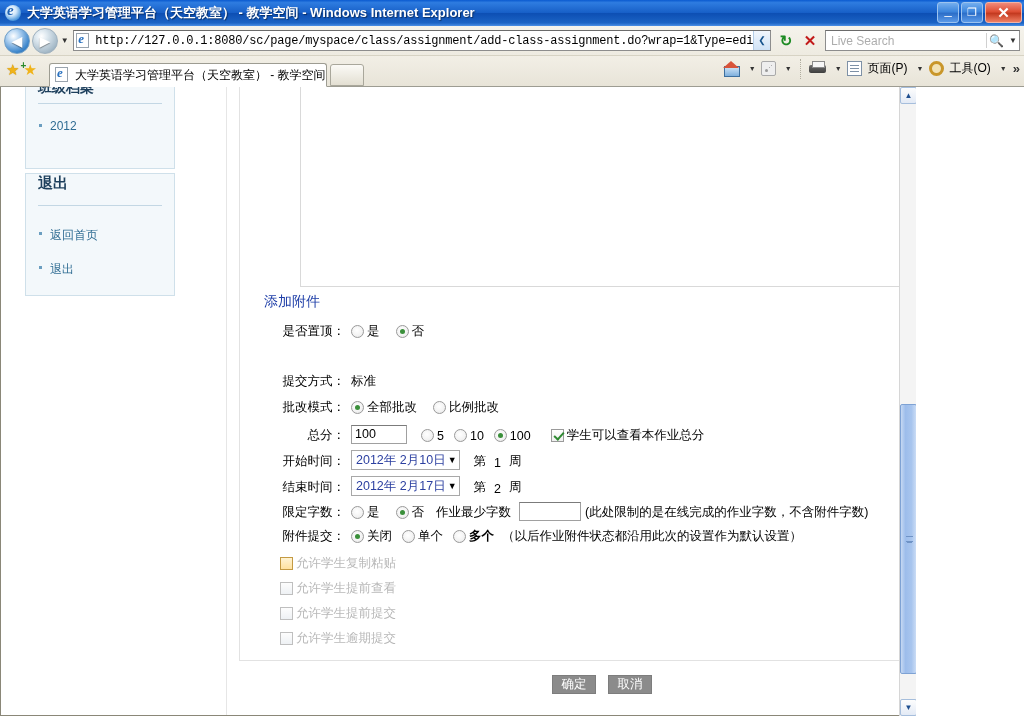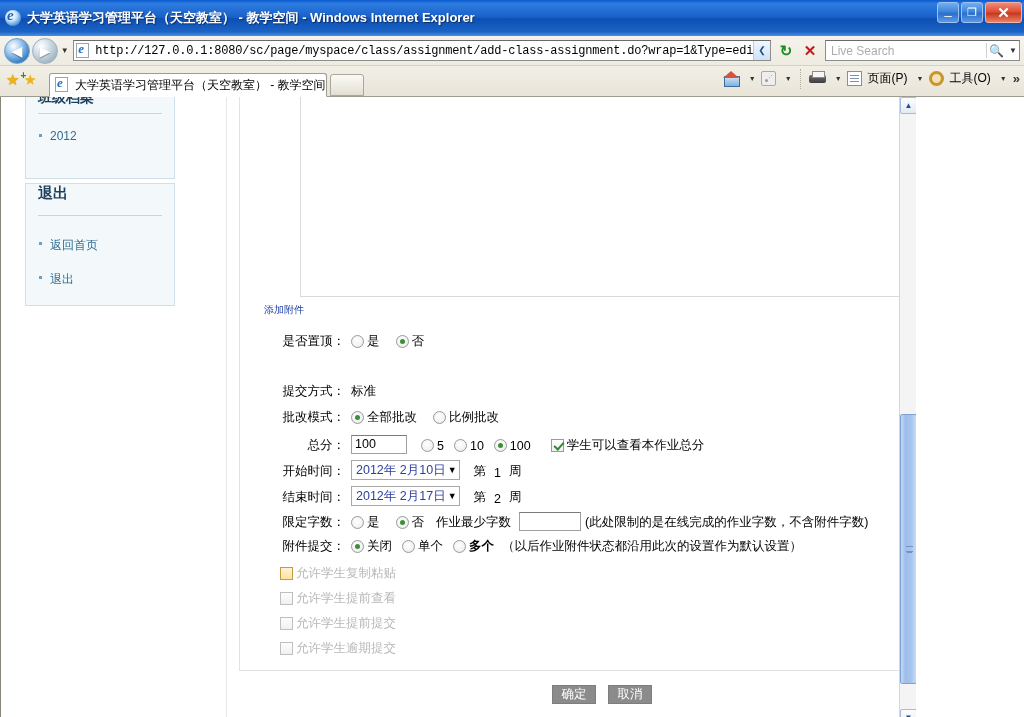--- a/index.html
+++ b/index.html
@@ -6,21 +6,21 @@
     margin: 0; padding: 0;
     width: 1024px; height: 717px;
     overflow: hidden;
     font-family: "Liberation Sans", sans-serif;
     background: #ffffff;
   }
   * { box-sizing: border-box; }
 
   
   .titlebar {
-    height: 36px;
+    height: 26px;
     background: linear-gradient(to bottom, #0a5ad0 0%, #2e7ce0 10%, #1860c8 48%, #0d4fb4 52%, #1b63c4 88%, #4b8fe6 100%);
     display: flex; align-items: center;
     padding: 0 2px 0 5px;
     position: relative;
   }
   .titlebar .tb-icon {
     width: 17px; height: 17px; flex: 0 0 17px;
     margin-right: 5px;
     position: relative;
   }
@@ -398,21 +398,21 @@
     left: 60px; top: 0px;
     width: 650px;
     height: 210px;
     border: 1px solid #d9d9d9;
     border-top: none;
     background: #fff;
   }
   .attach-link {
     position: absolute;
     left: 24px; top: 216px;
-    font-size: 10px; color: #1f3fa8;
+    font-size: 14px; color: #1f3fa8;
     font-family: "Liberation Sans", sans-serif;
     cursor: pointer;
   }
 
   .frow {
     position: absolute;
     left: 16px; width: 100%;
     display: flex; align-items: flex-end;
     font-size: 12.5px;
     color: #000;

